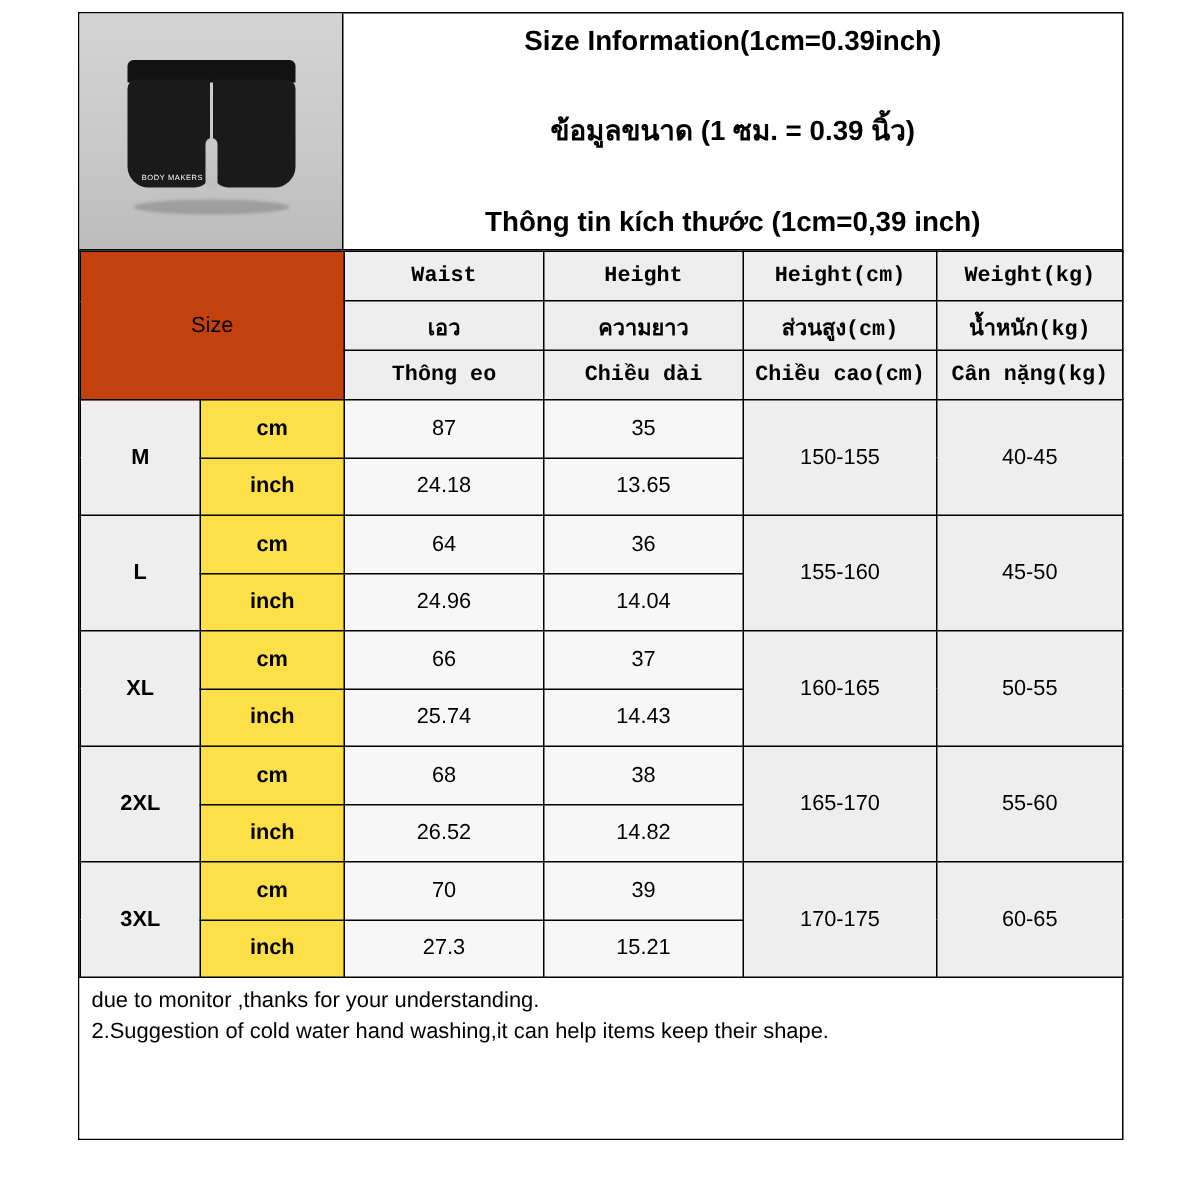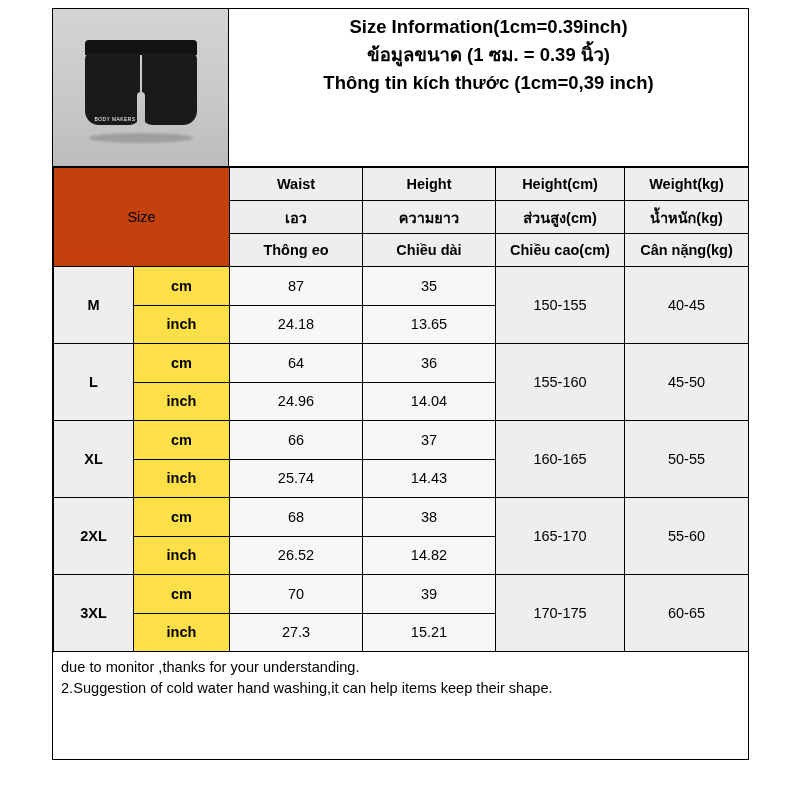--- a/index.html
+++ b/index.html
@@ -105,21 +105,21 @@
     height: 10px;
     background: rgba(0,0,0,0.18);
     border-radius: 50%;
     filter: blur(1px);
   }
   .title-block {
     flex: 1;
     display: flex;
     flex-direction: column;
     align-items: center;
-    justify-content: flex-start;
+    justify-content: space-between;
     text-align: center;
     padding: 4px 8px;
     box-sizing: border-box;
   }
   .title-block .line {
     font-weight: bold;
     font-size: 18.5px;
     color: #000;
     line-height: 1.52;
     white-space: nowrap;
@@ -143,20 +143,21 @@
   .c-unit   { width: 96px; }
   .c-waist  { width: 133px; }
   .c-length { width: 133px; }
   .c-height { width: 129px; }
   .c-weight { width: 124px; }
 
   .head-cell {
     height: 33px;
     font-weight: bold;
     background: #eeeeee;
+    font-family: Liberation Mono, monospace;
   }
   .head-cell.sub {
     font-weight: bold;
   }
   .sizehead {
     font-size: 22px;
     font-weight: normal;
     background: #c2410c;
   }
   .sizelabel {

